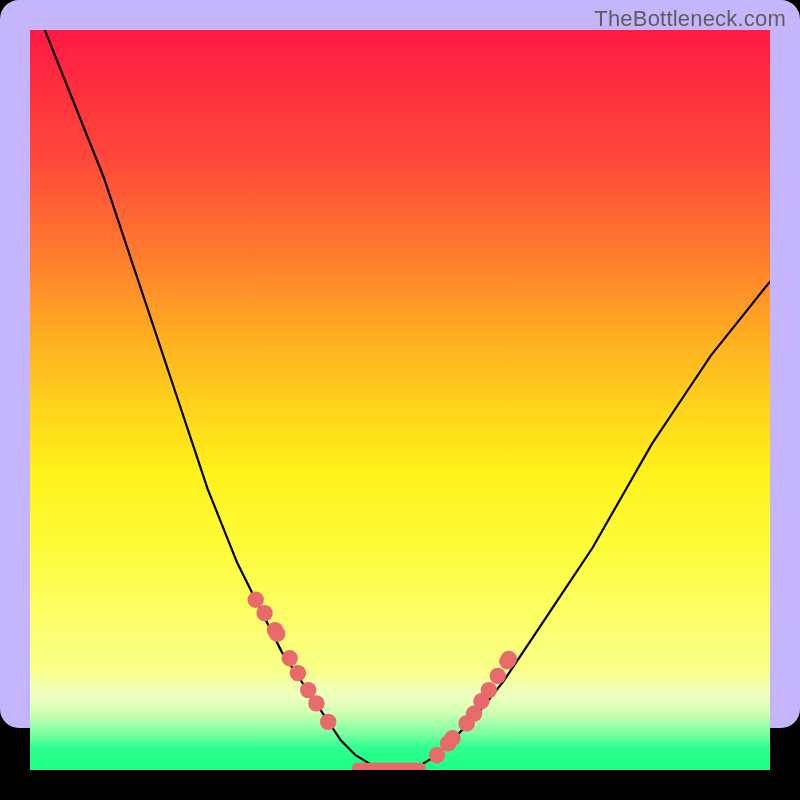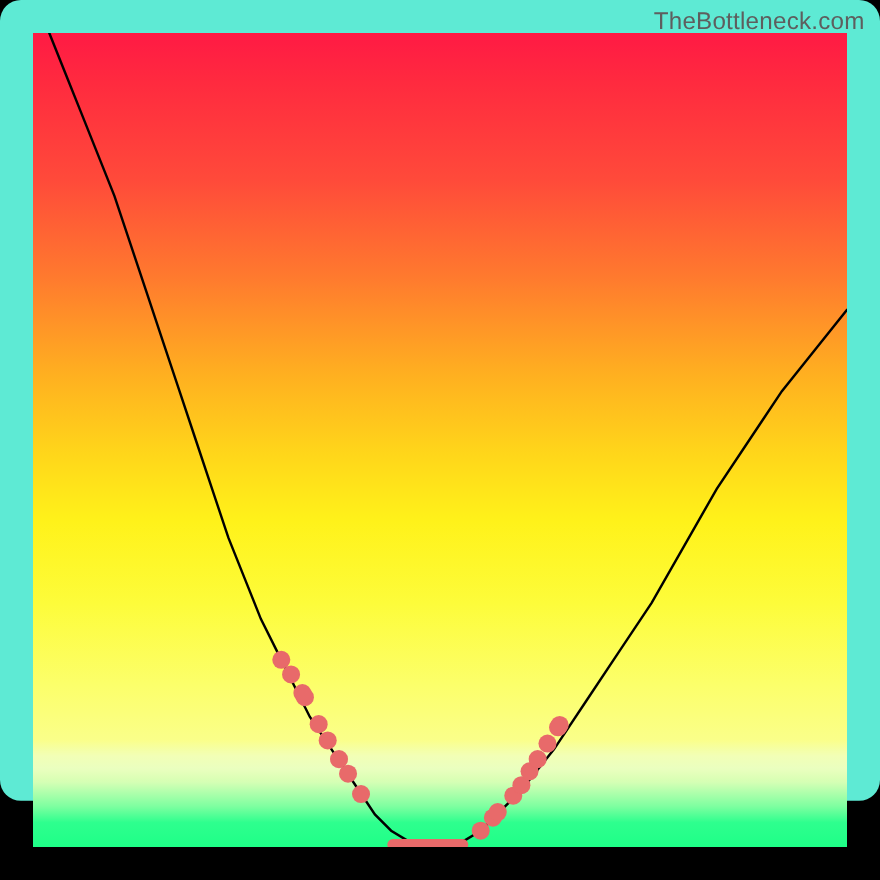--- a/index.html
+++ b/index.html
@@ -1,21 +1,21 @@
 <!DOCTYPE html>
 <html><head>
 <meta charset="utf-8">
 <style>
   * { margin: 0; padding: 0; box-sizing: border-box; }
   html, body { width: 800px; height: 800px; overflow: hidden; background: #000; }
   .frame {
     position: relative;
     width: 800px;
     height: 728px;
-    background: #5eead4;
+    background: #c4b5fd;
     border-radius: 19px;
   }
   .watermark {
     position: absolute;
     top: 6px;
     right: 14px;
     font-family: Arial, Helvetica, sans-serif;
     font-size: 22px;
     font-weight: 400;
     color: #5e5e5e;

